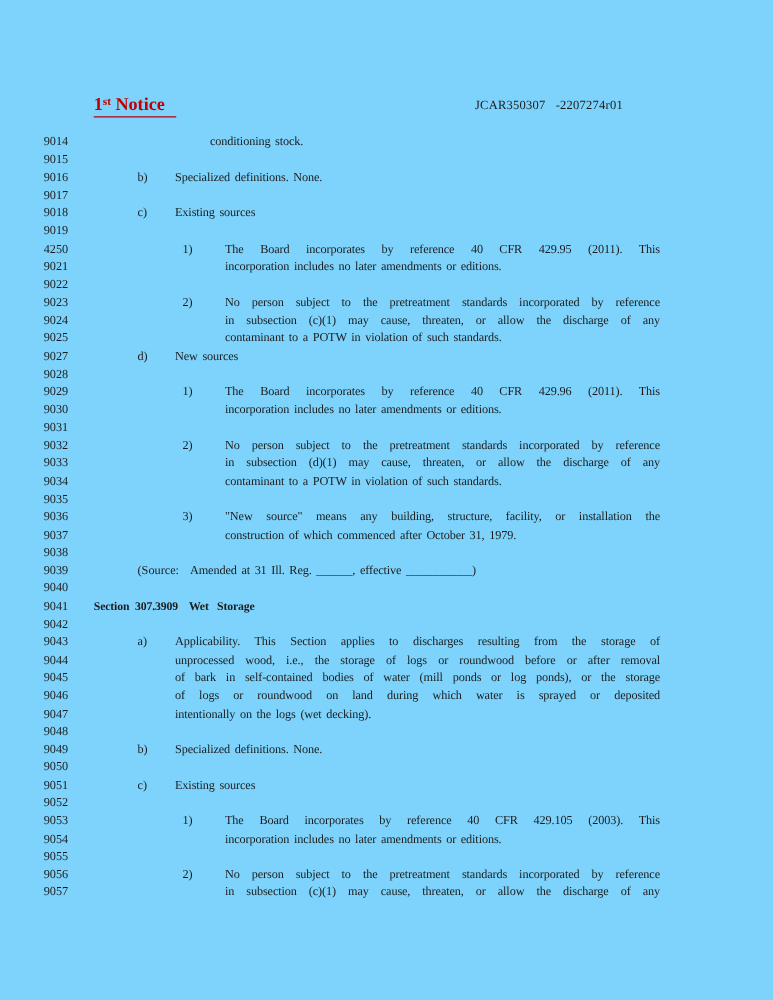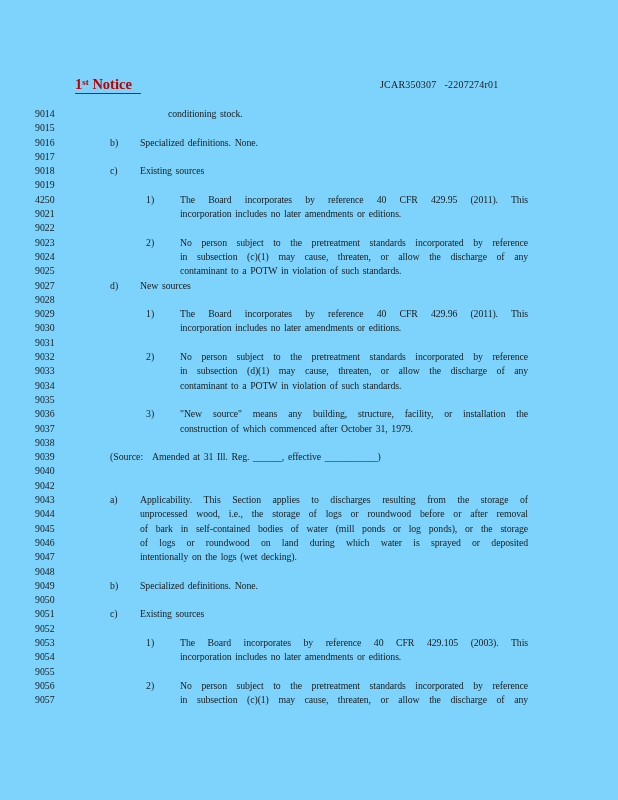--- a/index.html
+++ b/index.html
@@ -217,20 +217,26 @@
         <span class="lineno">9039</span>
         <span class="content lvl-src">
           <span class="label">(Source:</span>
           <span class="text">Amended at 31 Ill. Reg. ______, effective ___________)</span>
         </span>
       </div>
       <div class="line">
         <span class="lineno">9040</span>
       </div>
       <div class="line">
+        <span class="lineno">9041</span>
+        <span class="content lvl-sec">
+          <span class="text">Section  307.3909    Wet   Storage</span>
+        </span>
+      </div>
+      <div class="line">
         <span class="lineno">9042</span>
       </div>
       <div class="line">
         <span class="lineno">9043</span>
         <span class="content lvl-a justify">
           <span class="label">a)</span>
           <span class="text">Applicability. This Section applies to discharges resulting from the storage of</span>
         </span>
       </div>
       <div class="line">

